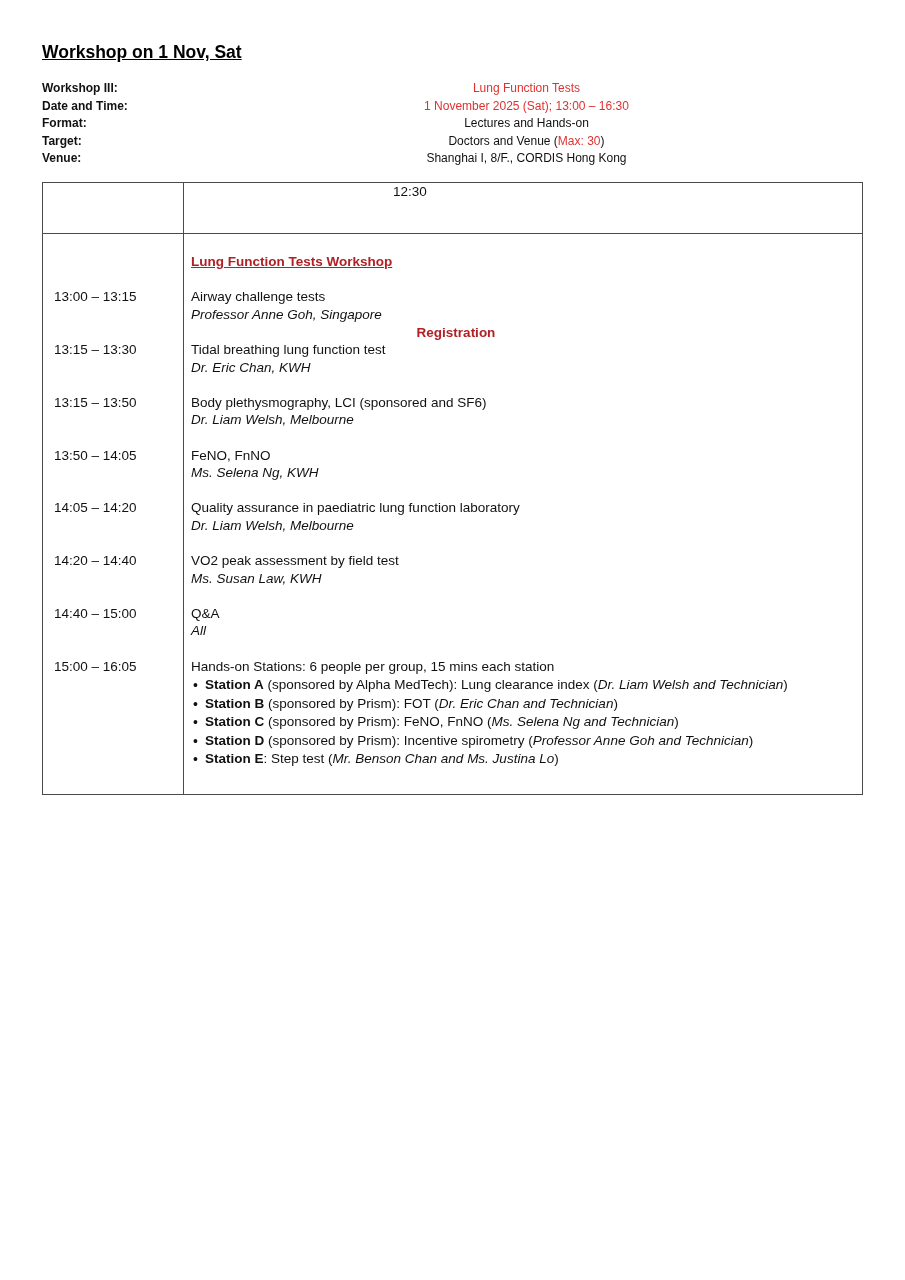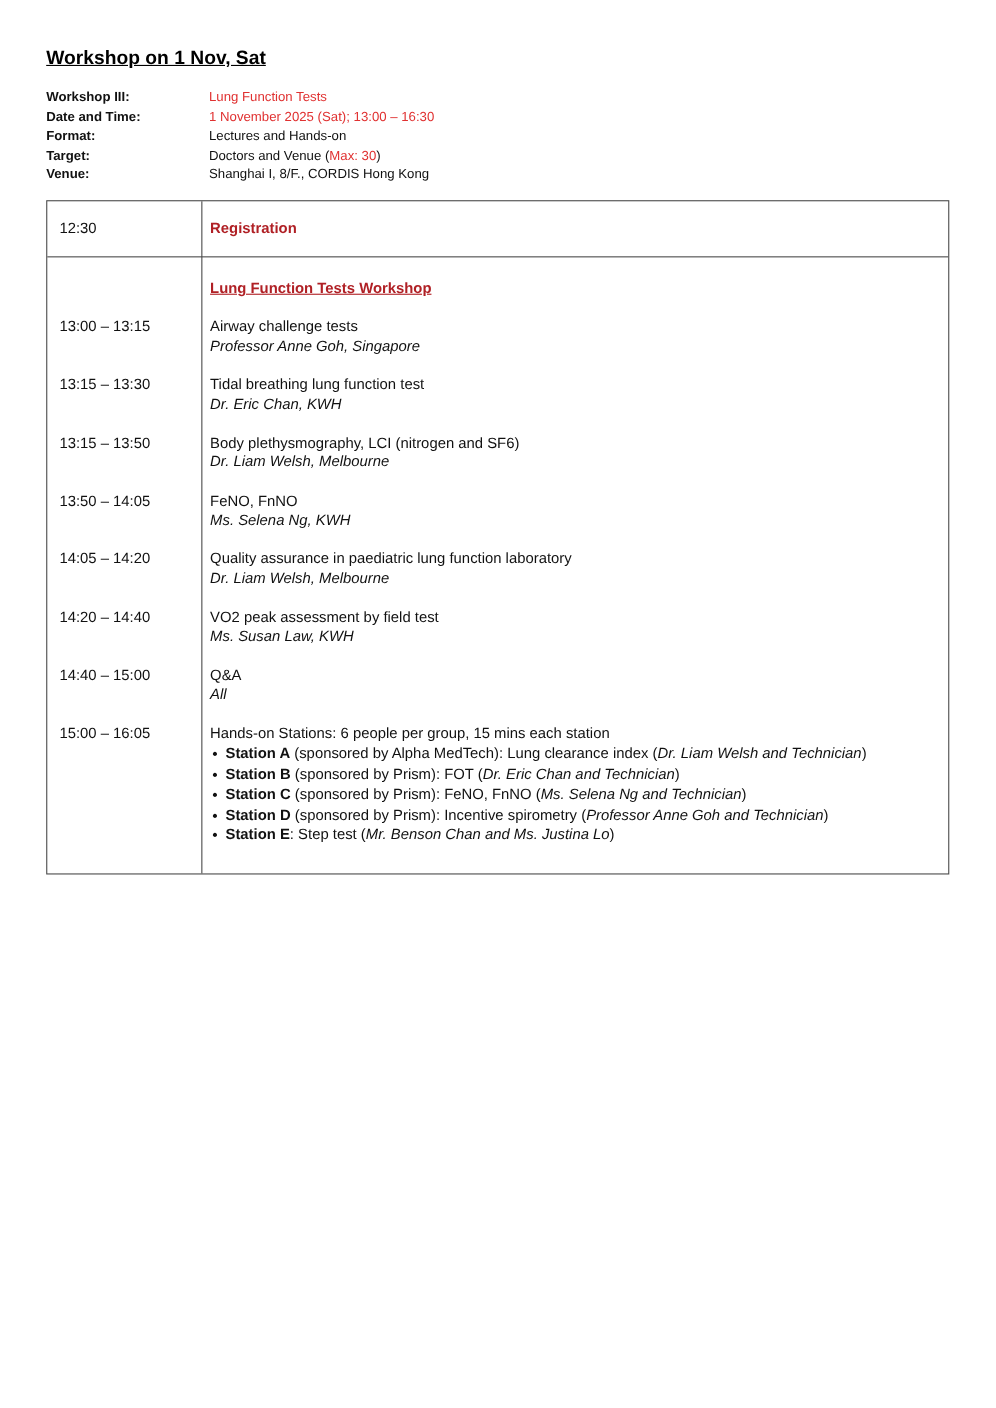--- a/index.html
+++ b/index.html
@@ -18,21 +18,21 @@
     font-weight: bold;
     text-decoration: underline;
     margin-bottom: 17px;
     color: #000;
   }
 
   
   .meta { font-size: 12px; line-height: 17.6px; margin-bottom: 14px; }
   .meta-row { display: flex; }
   .meta-label { width: 148px; font-weight: bold; flex: 0 0 148px; }
-  .meta-value { flex: 1; }
+  .meta-value { flex: 1; text-align: center; }
   .red-bright { color: #e03131; }
   .red-dark { color: #b02025; }
 
   
   .sched-table {
     width: 821px;
     border: 1.5px solid #4a4a4a;
     position: relative;
     font-size: 13.5px;
     line-height: 17.6px;
@@ -41,20 +41,21 @@
     position: absolute;
     left: 139.5px; top: 0; bottom: 0;
     width: 1.5px;
     background: #4a4a4a;
   }
   .trow-registration {
     display: flex;
     align-items: center;
     height: 51px;
     border-bottom: 1.5px solid #4a4a4a;
+    flex-direction: column;
   }
   .time-cell { width: 141px; flex: 0 0 141px; padding-left: 11px; }
   .reg-title { padding-left: 7px; font-weight: bold; }
 
   .trow-main { padding: 19px 10px 25px 0; }
   .section-heading {
     margin-left: 148px;
     font-weight: bold;
     text-decoration: underline;
     margin-bottom: 17.6px;
@@ -134,21 +135,21 @@
         <div class="time-cell">13:15 – 13:30</div>
         <div class="session-body">
           <div class="session-title">Tidal breathing lung function test</div>
           <div class="session-speaker">Dr. Eric Chan, KWH</div>
         </div>
       </div>
 
       <div class="session">
         <div class="time-cell">13:15 – 13:50</div>
         <div class="session-body">
-          <div class="session-title">Body plethysmography, LCI (nitrogen and SF6)</div>
+          <div class="session-title">Body plethysmography, LCI (sponsored and SF6)</div>
           <div class="session-speaker">Dr. Liam Welsh, Melbourne</div>
         </div>
       </div>
 
       <div class="session">
         <div class="time-cell">13:50 – 14:05</div>
         <div class="session-body">
           <div class="session-title">FeNO, FnNO</div>
           <div class="session-speaker">Ms. Selena Ng, KWH</div>
         </div>

